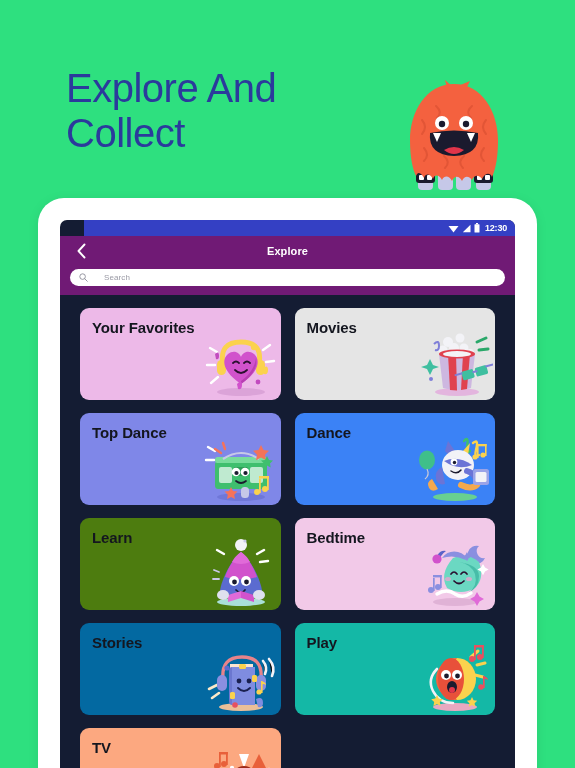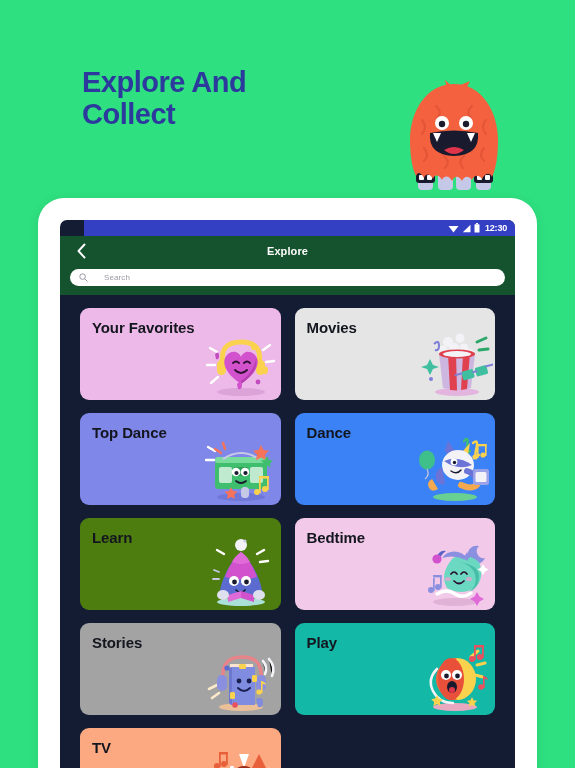--- a/index.html
+++ b/index.html
@@ -6,24 +6,24 @@
   html, body {
     width:575px; height:768px;
     overflow:hidden;
     font-family:"Liberation Sans", sans-serif;
   }
   body { background:#2ee07f; position:relative; }
 
   
   .headline {
     position:absolute;
-    left:82px; top:66px;
+    left:66px; top:66px;
     width:330px;
-    font-size:29px;
-    font-weight:bold;
+    font-size:40px;
+    font-weight:normal;
     line-height:1.12;
     letter-spacing:-0.5px;
     color:#2b3a9c;
     white-space:pre-line;
   }
 
   
   .mascot { position:absolute; left:400px; top:78px; width:108px; height:120px; }
 
   
@@ -56,21 +56,21 @@
     margin-left:24px;
   }
   .sb-ico { display:block; }
   .sb-time {
     color:#fff; font-size:9px; font-weight:bold;
     letter-spacing:-0.2px; margin-left:2px;
   }
 
   
   .appbar {
-    background:#14532d;
+    background:#701a75;
     padding:3px 10px 9px 10px;
   }
   .appbar-top {
     position:relative;
     height:24px;
     display:flex;
     align-items:center;
   }
   .back-btn {
     position:absolute; left:2px; top:50%;
@@ -409,21 +409,21 @@
             <circle cx="23" cy="55" r="3"></circle>
               <rect x="25" y="43" width="1.7" height="13"></rect>
             <rect x="18" y="43" width="8.7" height="2.4"></rect>
           </g>
           <path d="M62 60 l2.5 4.5 l4.5 2.5 l-4.5 2.5 l-2.5 4.5 l-2.5 -4.5 l-4.5 -2.5 l4.5 -2.5 Z" fill="#e06ad8"></path>
           <path d="M68 32 l2 3.6 l3.6 2 l-3.6 2 l-2 3.6 l-2 -3.6 l-3.6 -2 l3.6 -2 Z" fill="#ffffff"></path>
           <path d="M52 20 l1.6 3 l3 1.6 l-3 1.6 l-1.6 3 l-1.6 -3 l-3 -1.6 l3 -1.6 Z" fill="#8a8fe0"></path>
         </svg>
       </div>
 
-      <div class="card" style="background:#a3a3a3">
+      <div class="card" style="background:#0369a1">
         <div class="card-label">Stories</div>
         <svg class="card-art" viewBox="0 0 78 78">
           <ellipse cx="40" cy="70" rx="22" ry="4" fill="#ebbf98"></ellipse>
           <g stroke="#fbe9c9" stroke-width="2.6" stroke-linecap="round">
             <line x1="16" y1="48" x2="8" y2="52"></line>
               <line x1="18" y1="56" x2="11" y2="61"></line>
           </g>
           <g stroke="#f2f2f7" stroke-width="2.6" stroke-linecap="round">
             <path d="M62 24 q5 6 2 13"></path>
               <path d="M68 22 q7 8 3 17"></path>

